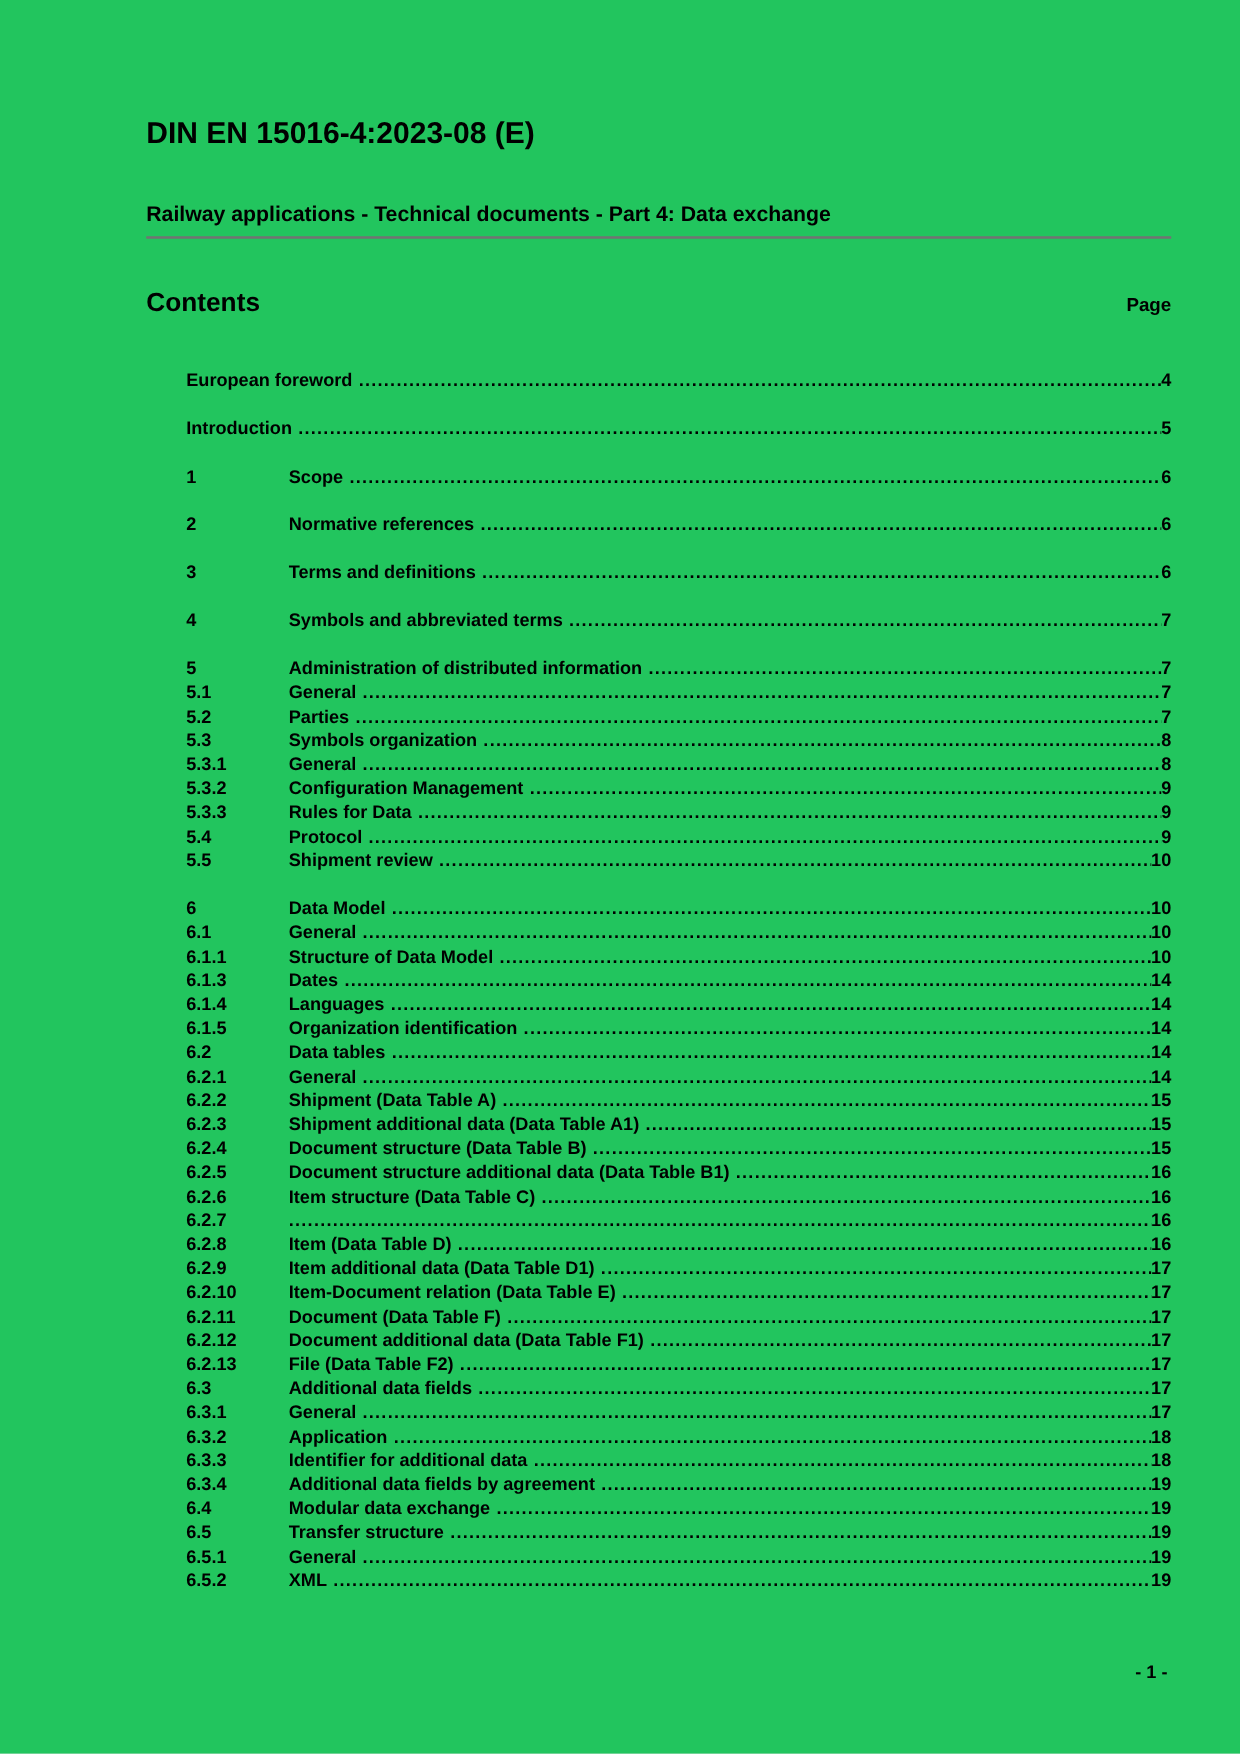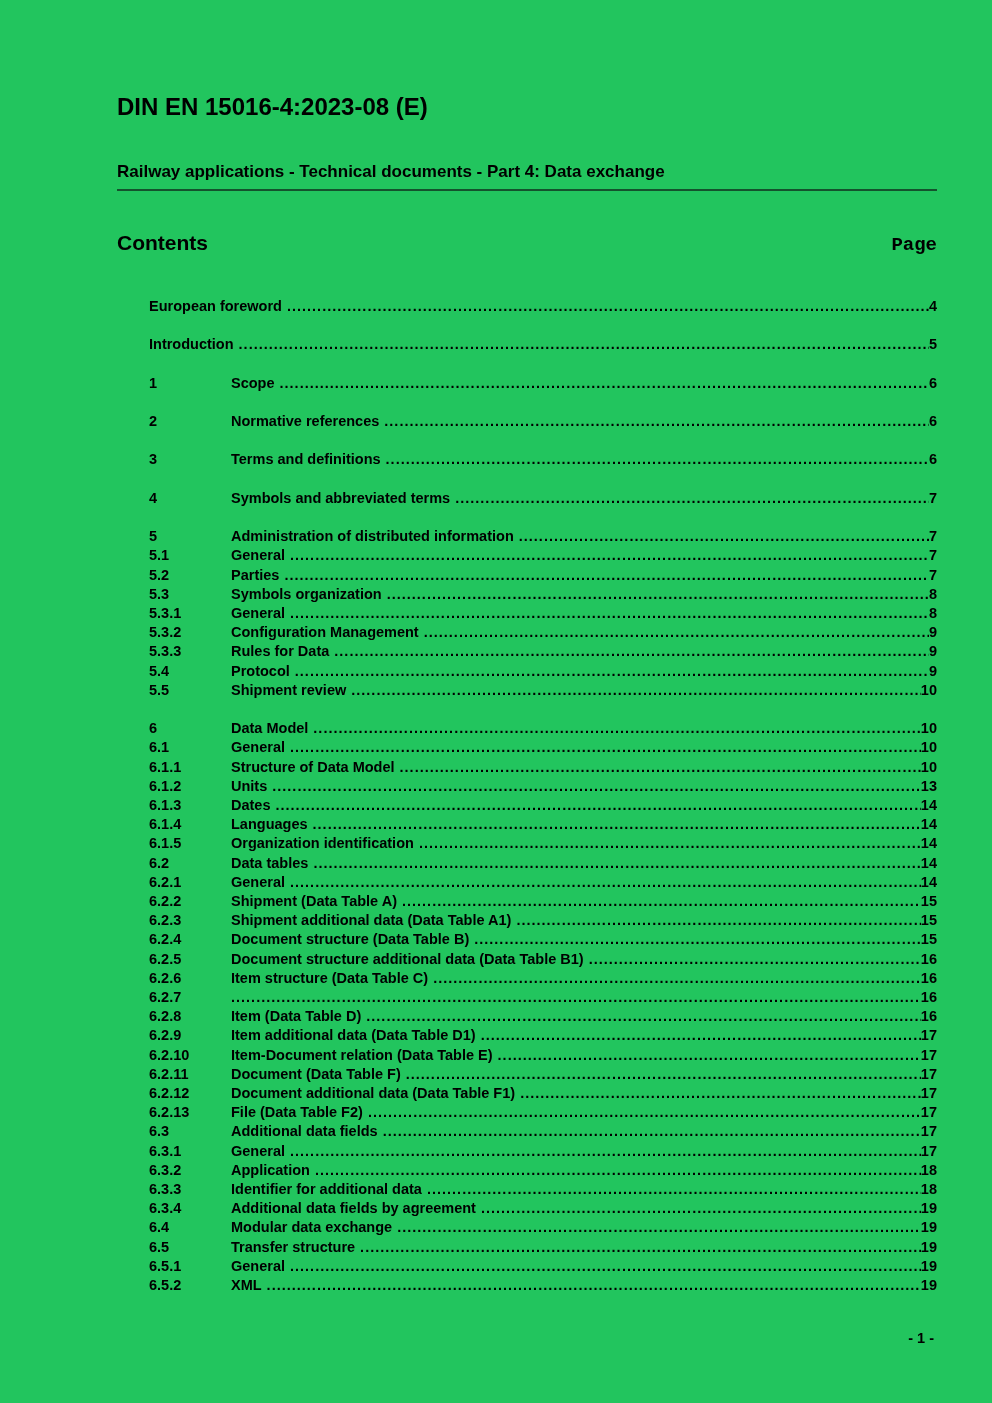--- a/index.html
+++ b/index.html
@@ -26,39 +26,38 @@
     font-weight: bold;
     line-height: 1.2;
     white-space: nowrap;
   }
   .doc-title {
     margin-top: 40px;
     font-size: 17px;
     font-weight: bold;
     line-height: 20px;
     padding-bottom: 7px;
-    border-bottom: 2px solid #14532d;
+    border-bottom: 2px solid #737373;
     white-space: nowrap;
   }
   .contents-row {
     margin-top: 39px;
     display: flex;
     justify-content: space-between;
     align-items: baseline;
   }
   .contents-heading {
     font-size: 21px;
     font-weight: bold;
     line-height: 25px;
     text-align: center;
   }
   .page-col-label {
-    font-size: 19px;
-    font-weight: bold;
-    font-family: Liberation Mono, monospace;
+    font-size: 15px;
+    font-weight: bold;
   }
   .toc {
     margin-top: 41px;
     font-size: 14.5px;
     font-weight: bold;
   }
   .toc-row {
     display: flex;
     align-items: baseline;
     line-height: 19.2px;
@@ -231,26 +230,20 @@
     <span class="toc-page">10</span>
   </div>
 
   <div class="toc-row">
     <span class="toc-num">6.1.1</span>
     <span class="toc-title">Structure of Data Model</span>
     <span class="dots"></span>
     <span class="toc-page">10</span>
   </div>
 
-  <div class="toc-row">
-    <span class="toc-num">6.1.2</span>
-    <span class="toc-title">Units</span>
-    <span class="dots"></span>
-    <span class="toc-page">13</span>
-  </div>
 
   <div class="toc-row">
     <span class="toc-num">6.1.3</span>
     <span class="toc-title">Dates</span>
     <span class="dots"></span>
     <span class="toc-page">14</span>
   </div>
 
   <div class="toc-row">
     <span class="toc-num">6.1.4</span>

